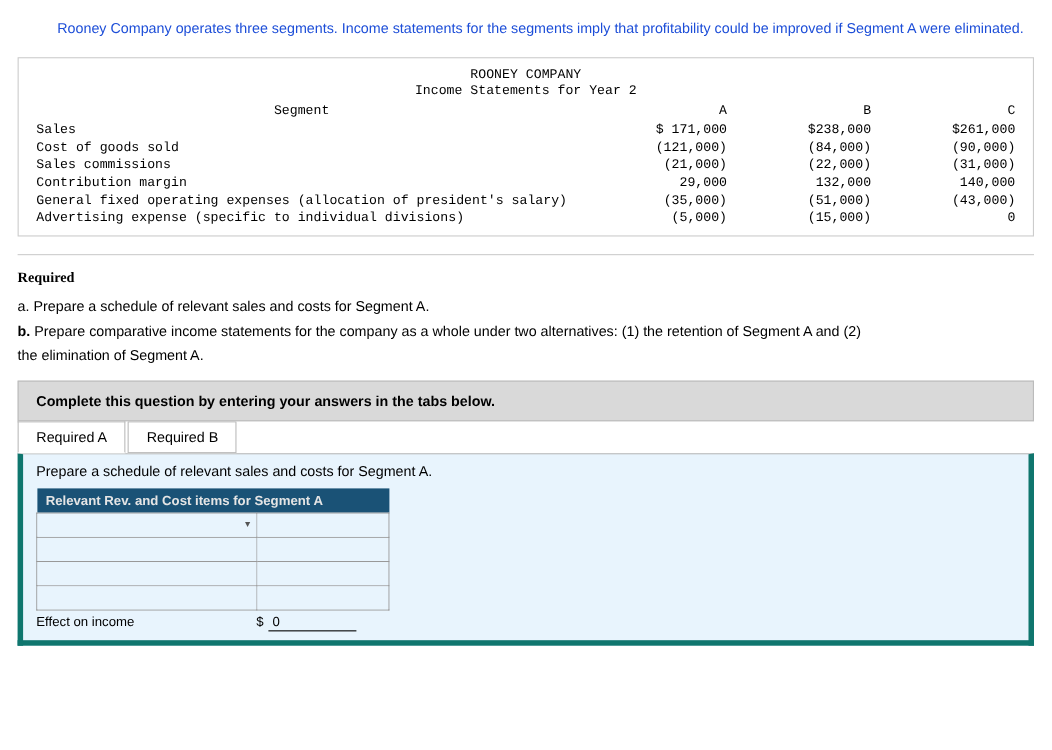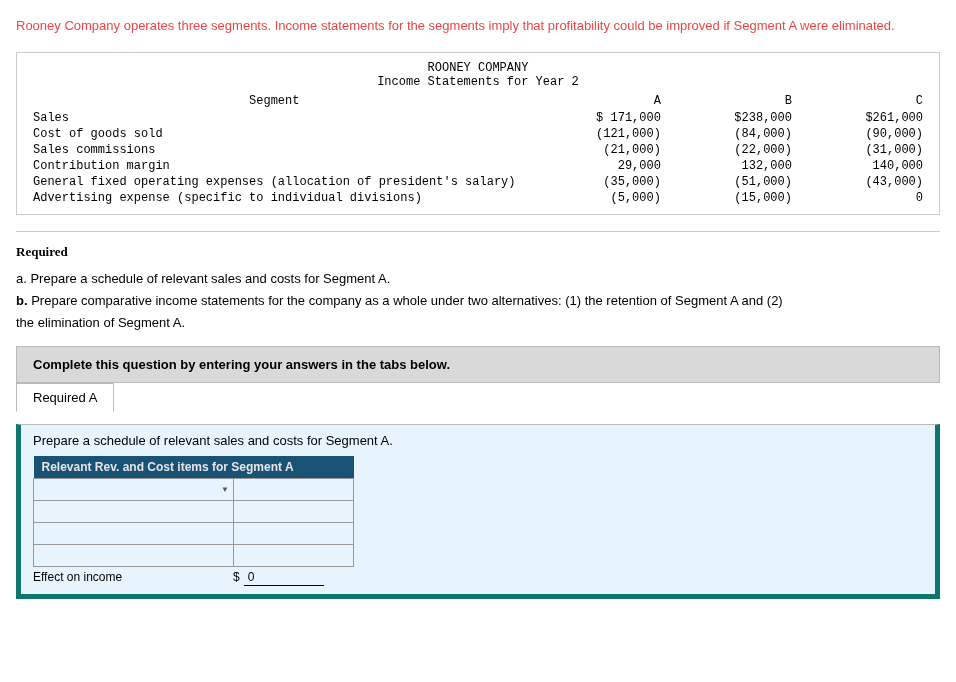--- a/index.html
+++ b/index.html
@@ -11,21 +11,22 @@
       padding: 16px;
       width: 956px;
     }
     .intro-text {
       font-size: 13px;
       line-height: 1.5;
       margin-bottom: 16px;
       color: #1a5276;
     }
     .intro-text span {
-      color: #ef4444;
+      color: #1d4ed8;
+      margin-left: 36px;
     }
     .financial-table-container {
       border: 1px solid #ccc;
       margin-bottom: 16px;
       padding: 8px 12px;
       background: #fff;
     }
     .company-header {
       text-align: center;
       font-size: 12px;
@@ -81,21 +82,21 @@
     .complete-box {
       background: #d9d9d9;
       padding: 10px 16px;
       font-weight: bold;
       font-size: 13px;
       border: 1px solid #bbb;
     }
     .tabs-row {
       display: flex;
       gap: 0;
-      margin-bottom: 12px;
+      margin-bottom: 0;
     }
     .tab {
       border: 1px solid #bbb;
       padding: 6px 16px;
       font-size: 13px;
       background: #fff;
       cursor: pointer;
       margin-right: 2px;
     }
     .tab.active {
@@ -265,20 +266,23 @@
 </div>
 
 <div class="complete-box">
   <span>Complete this question by entering your answers in the tabs below.</span>
 </div>
 
 <div class="tabs-row">
   <div class="tab active">
     <span>Required A</span>
   </div>
+  <div class="tab">
+    <span>Required B</span>
+  </div>
 </div>
 
 <div class="tab-content-area">
   <div>Prepare a schedule of relevant sales and costs for Segment A.</div>
 
   <div class="input-table-container">
     <table class="input-table">
       <tbody>
         <tr class="header-row">
           <td colspan="2">Relevant Rev. and Cost items for Segment A</td>

